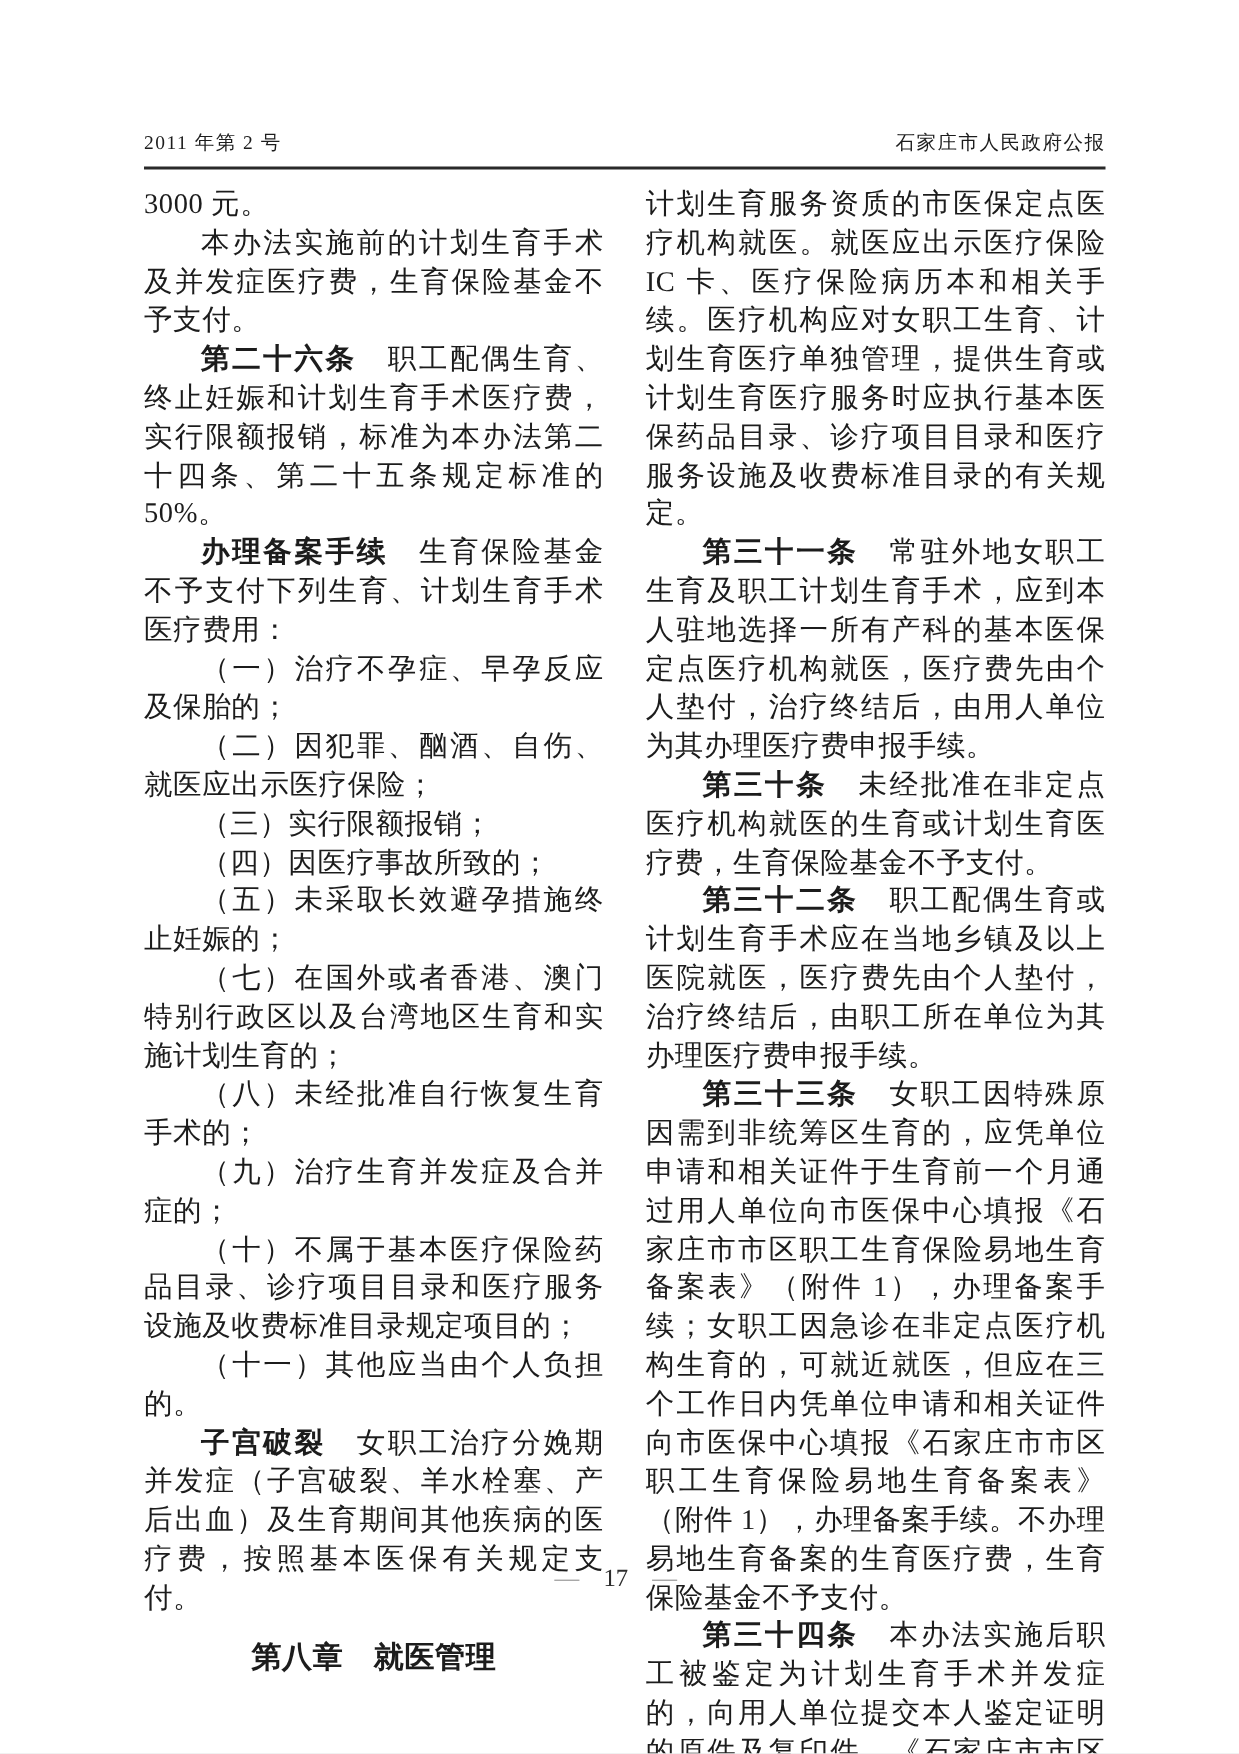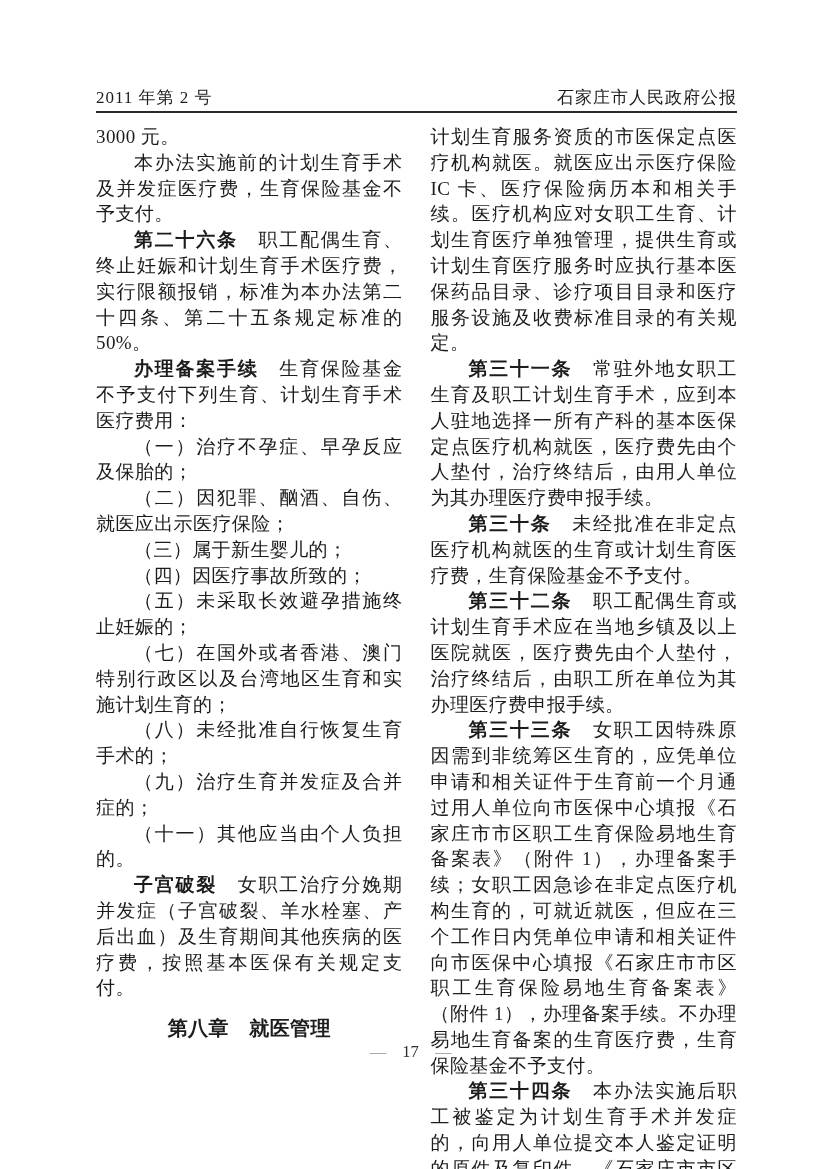--- a/index.html
+++ b/index.html
@@ -15,21 +15,21 @@
     color: #1c1c1c;
   }
   .page-header {
     position: absolute;
     top: 86px;
     left: 96px;
     width: 641px;
     display: flex;
     justify-content: space-between;
     align-items: baseline;
-    font-size: 17px;
+    font-size: 13px;
     letter-spacing: 1px;
   }
   .header-rule {
     position: absolute;
     top: 111px;
     left: 96px;
     width: 641px;
     height: 0;
     border-top: 2px solid #2a2a2a;
   }
@@ -88,26 +88,27 @@
   <div class="header-rule"></div>
 
   <main class="columns">
     <section class="column" id="col-left">
         <p class="para cont">3000 元。</p>
         <p class="para para">本办法实施前的计划生育手术及并发症医疗费，生育保险基金不予支付。</p>
         <p class="para para"><b class="art-head">第二十六条</b>　职工配偶生育、终止妊娠和计划生育手术医疗费，实行限额报销，标准为本办法第二十四条、第二十五条规定标准的 50%。</p>
         <p class="para para"><b class="art-head">办理备案手续</b>　生育保险基金不予支付下列生育、计划生育手术医疗费用：</p>
         <p class="para para">（一）治疗不孕症、早孕反应及保胎的；</p>
         <p class="para para">（二）因犯罪、酗酒、自伤、就医应出示医疗保险；</p>
-        <p class="para para">（三）属于新生婴儿的；</p>
+        <p class="para para">（三）实行限额报销；</p>
         <p class="para para">（四）因医疗事故所致的；</p>
         <p class="para para">（五）未采取长效避孕措施终止妊娠的；</p>
         <p class="para para">（七）在国外或者香港、澳门特别行政区以及台湾地区生育和实施计划生育的；</p>
         <p class="para para">（八）未经批准自行恢复生育手术的；</p>
         <p class="para para">（九）治疗生育并发症及合并症的；</p>
+        <p class="para para">（十）不属于基本医疗保险药品目录、诊疗项目目录和医疗服务设施及收费标准目录规定项目的；</p>
         <p class="para para">（十一）其他应当由个人负担的。</p>
         <p class="para para"><b class="art-head">子宫破裂</b>　女职工治疗分娩期并发症（子宫破裂、羊水栓塞、产后出血）及生育期间其他疾病的医疗费，按照基本医保有关规定支付。</p>
         <p class="para chapter">第八章　就医管理</p>
       </section>
     <section class="column" id="col-right">
         <p class="para cont">计划生育服务资质的市医保定点医疗机构就医。就医应出示医疗保险 IC 卡、医疗保险病历本和相关手续。医疗机构应对女职工生育、计划生育医疗单独管理，提供生育或计划生育医疗服务时应执行基本医保药品目录、诊疗项目目录和医疗服务设施及收费标准目录的有关规定。</p>
         <p class="para para"><b class="art-head">第三十一条</b>　常驻外地女职工生育及职工计划生育手术，应到本人驻地选择一所有产科的基本医保定点医疗机构就医，医疗费先由个人垫付，治疗终结后，由用人单位为其办理医疗费申报手续。</p>
         <p class="para para"><b class="art-head">第三十条</b>　未经批准在非定点医疗机构就医的生育或计划生育医疗费，生育保险基金不予支付。</p>
         <p class="para para"><b class="art-head">第三十二条</b>　职工配偶生育或计划生育手术应在当地乡镇及以上医院就医，医疗费先由个人垫付，治疗终结后，由职工所在单位为其办理医疗费申报手续。</p>
         <p class="para para"><b class="art-head">第三十三条</b>　女职工因特殊原因需到非统筹区生育的，应凭单位申请和相关证件于生育前一个月通过用人单位向市医保中心填报《石家庄市市区职工生育保险易地生育备案表》（附件 1），办理备案手续；女职工因急诊在非定点医疗机构生育的，可就近就医，但应在三个工作日内凭单位申请和相关证件向市医保中心填报《石家庄市市区职工生育保险易地生育备案表》（附件 1），办理备案手续。不办理易地生育备案的生育医疗费，生育保险基金不予支付。</p>

